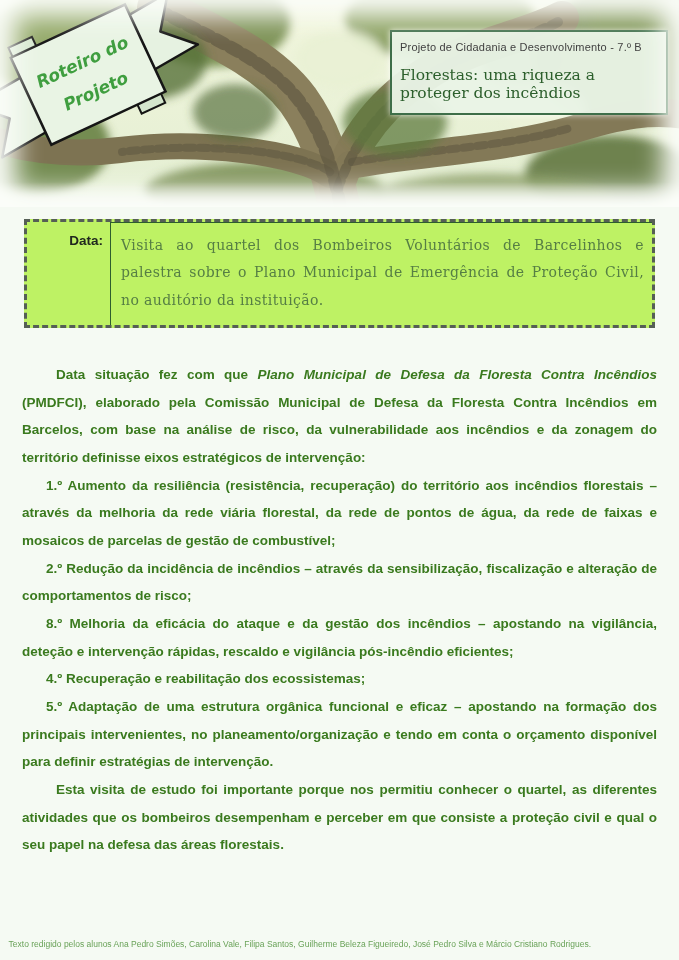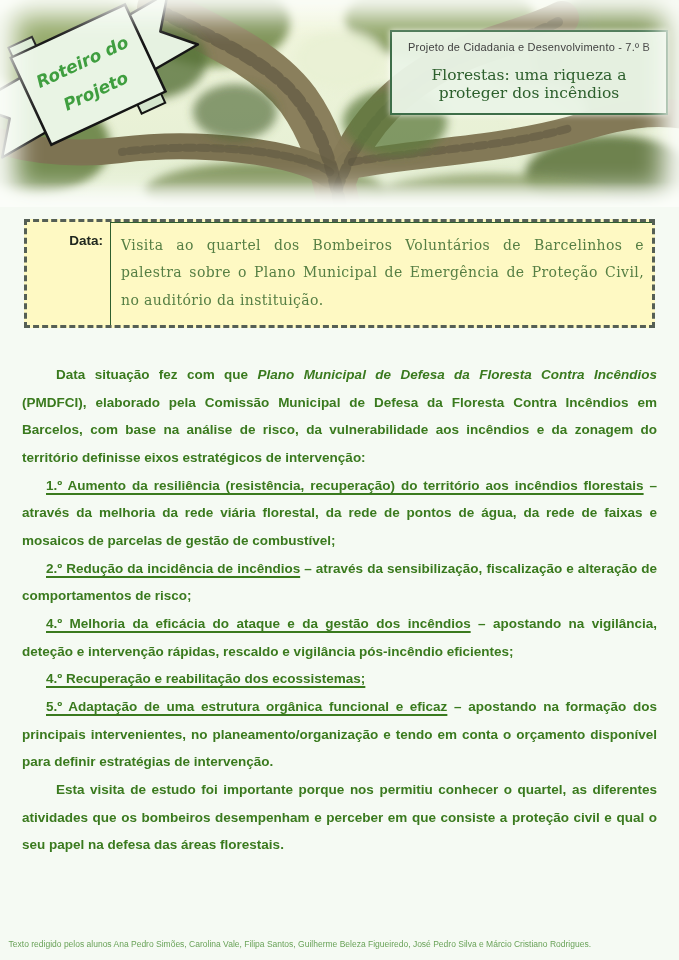--- a/index.html
+++ b/index.html
@@ -11,46 +11,46 @@
   .photo > svg.tree{display:block;width:100%;height:100%;}
   .photo::after{content:"";position:absolute;inset:0;pointer-events:none;
         box-shadow:inset 0 0 26px 16px #fbfdf9;}
 
   
   .ribbon{position:absolute;top:-10px;left:-30px;width:230px;height:175px;}
   .ribbon svg{display:block;}
 
   
   .titlebox{position:absolute;top:30px;right:11px;width:258px;padding:9px 8px 11px;
-        background:rgba(233,244,230,.96);border:2px solid #3e6e49;text-align:center;
+        background:rgba(233,244,230,.96);border:2px solid #3e6e49;
         box-shadow:0 0 6px rgba(255,255,255,.8);}
   .titlebox .proj{font-size:11px;color:#3f3f3f;letter-spacing:.2px;}
   .titlebox .theme{margin-top:13px;font-family:"DejaVu Serif",serif;
         font-size:15.5px;color:#2c5f2c;}
 
   
-  .infobox{margin:12px 24px 0;border:3px dashed #555f55;background:#fef9c3;
+  .infobox{margin:12px 24px 0;border:3px dashed #555f55;background:#bef264;
         display:grid;grid-template-columns:84px 1fr;}
   .infobox .cell{padding:10px 0;}
   .infobox .label{text-align:right;padding-right:7px;font-weight:bold;font-size:13.5px;
         color:#20281e;border-right:1.5px solid #2e5e2e;}
   .infobox .value{padding-left:10px;padding-right:8px;}
   .infobox .r1{padding-top:11px;padding-bottom:9px;}
   .infobox .r2{border-top:1.5px solid #2e5e2e;padding-top:9px;padding-bottom:11px;}
   .datev{font-weight:bold;font-size:13.5px;color:#3a7a1e;}
   .actv{font-family:"DejaVu Serif",serif;font-size:14px;line-height:1.95;color:#567f44;
         text-align:justify;letter-spacing:.4px;}
 
   
   .bodytext{margin:33px 22px 0;color:#3a7a1e;font-weight:bold;font-size:13.5px;
         line-height:2.05;text-align:justify;}
   .bodytext p{margin:0;}
   .intro{text-indent:34px;}
   .item{text-indent:24px;}
-  .lead{text-decoration:underline;text-decoration-thickness:1.5px;text-underline-offset:3px;}
+  .lead{text-decoration-thickness:1.5px;text-underline-offset:3px;}
 
   
   .credits{margin-top:80px;text-align:right;padding-right:88px;font-size:8.5px;color:#69a258;}
 </style>
 </head>
 <body>
 
 <div class="page">
 
   <div class="photo">
@@ -127,21 +127,21 @@
 
   <div class="infobox">
     <div class="cell label r1">Data:</div>
     <div class="cell value r2 actv">Visita ao quartel dos Bombeiros Voluntários de Barcelinhos e palestra sobre o Plano Municipal de Emergência de Proteção Civil, no auditório da instituição.</div>
   </div>
 
   <div class="bodytext">
     <p class="intro"><span>Data situação fez com que </span><i>Plano Municipal de Defesa da Floresta Contra Incêndios</i><span> (PMDFCI), elaborado pela Comissão Municipal de Defesa da Floresta Contra Incêndios em Barcelos, com base na análise de risco, da vulnerabilidade aos incêndios e da zonagem do território definisse eixos estratégicos de intervenção:</span></p>
     <p class="item"><span class="lead">1.º Aumento da resiliência (resistência, recuperação) do território aos incêndios florestais</span><span> – através da melhoria da rede viária florestal, da rede de pontos de água, da rede de faixas e mosaicos de parcelas de gestão de combustível;</span></p>
     <p class="item"><span class="lead">2.º Redução da incidência de incêndios</span><span> – através da sensibilização, fiscalização e alteração de comportamentos de risco;</span></p>
-    <p class="item"><span class="lead">4.º Melhoria da eficácia do ataque e da gestão dos incêndios</span><span> – apostando na vigilância, deteção e intervenção rápidas, rescaldo e vigilância pós-incêndio eficientes;</span></p>
+    <p class="item"><span class="lead">8.º Melhoria da eficácia do ataque e da gestão dos incêndios</span><span> – apostando na vigilância, deteção e intervenção rápidas, rescaldo e vigilância pós-incêndio eficientes;</span></p>
     <p class="item"><span class="lead">4.º Recuperação e reabilitação dos ecossistemas;</span><span></span></p>
     <p class="item"><span class="lead">5.º Adaptação de uma estrutura orgânica funcional e eficaz</span><span> – apostando na formação dos principais intervenientes, no planeamento/organização e tendo em conta o orçamento disponível para definir estratégias de intervenção.</span></p>
     <p class="intro">Esta visita de estudo foi importante porque nos permitiu conhecer o quartel, as diferentes atividades que os bombeiros desempenham e perceber em que consiste a proteção civil e qual o seu papel na defesa das áreas florestais.</p>
   </div>
 
   <div class="credits">Texto redigido pelos alunos Ana Pedro Simões, Carolina Vale, Filipa Santos, Guilherme Beleza Figueiredo, José Pedro Silva e Márcio Cristiano Rodrigues.</div>
 
 </div>
 
 </body></html>

